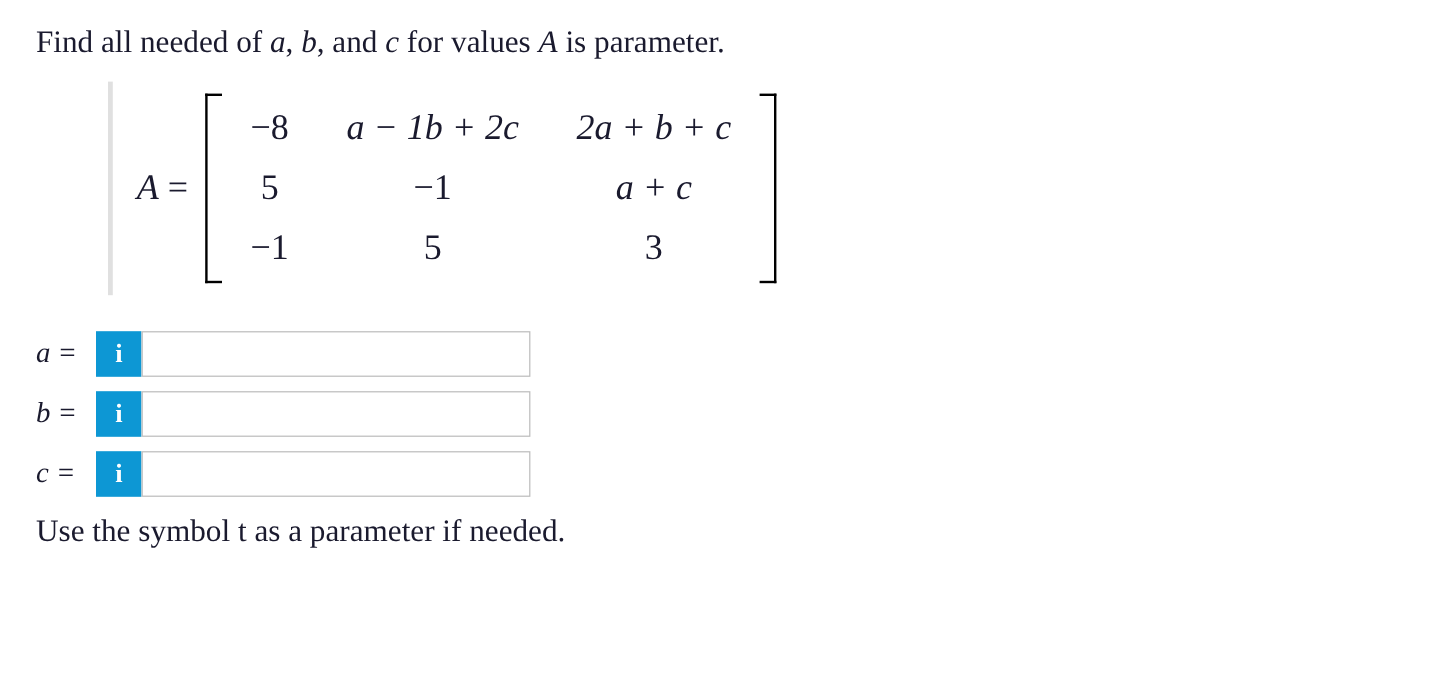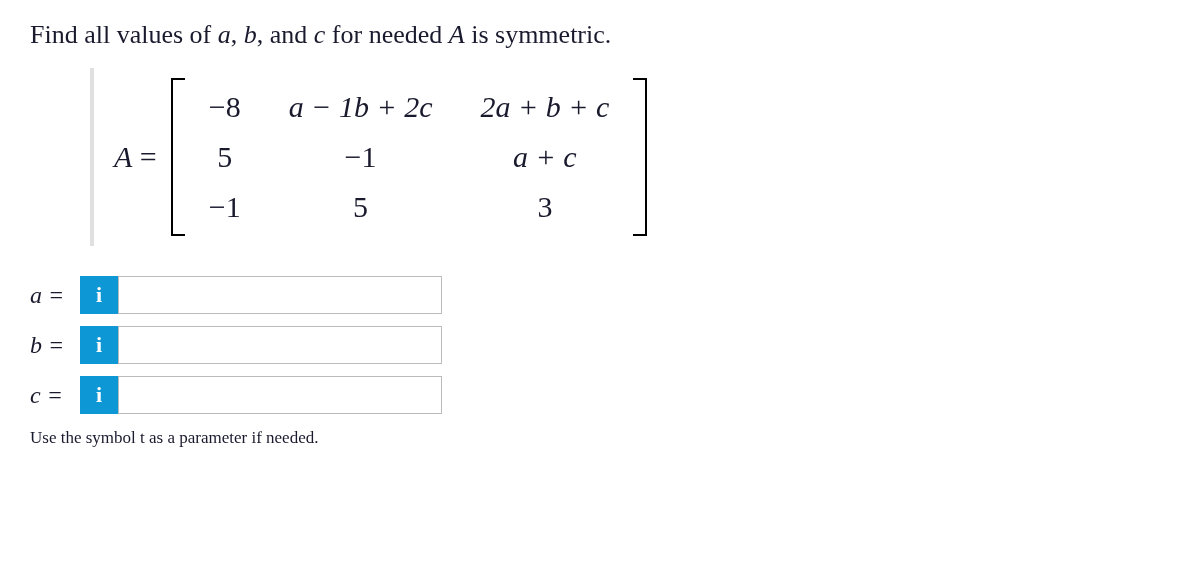--- a/index.html
+++ b/index.html
@@ -88,28 +88,28 @@
     height: 36px;
     width: 310px;
     border: 1px solid #bbb;
     font-size: 18px;
     padding: 0 6px;
     margin-left: 0;
     background: #fff;
   }
   .hint {
     margin-top: 14px;
-    font-size: 17px;
+    font-size: 26px;
   }
 </style>
 </head>
 <body>
 
 <div class="question">
-  <span>Find all values of </span><span class="ital">a</span><span>, </span><span class="ital">b</span><span>, and </span><span class="ital">c</span><span> for needed </span><span class="ital">A</span><span> is symmetric.</span>
+  <span>Find all needed of </span><span class="ital">a</span><span>, </span><span class="ital">b</span><span>, and </span><span class="ital">c</span><span> for values </span><span class="ital">A</span><span> is parameter.</span>
 </div>
 
 <div class="matrix-block">
   <span class="matrix-lhs">
     <span>A</span><span style="font-style:normal"> = </span>
   </span>
   <div class="matrix">
     <div class="bracket left"></div>
     <div class="bracket right"></div>
     <table class="mat">

